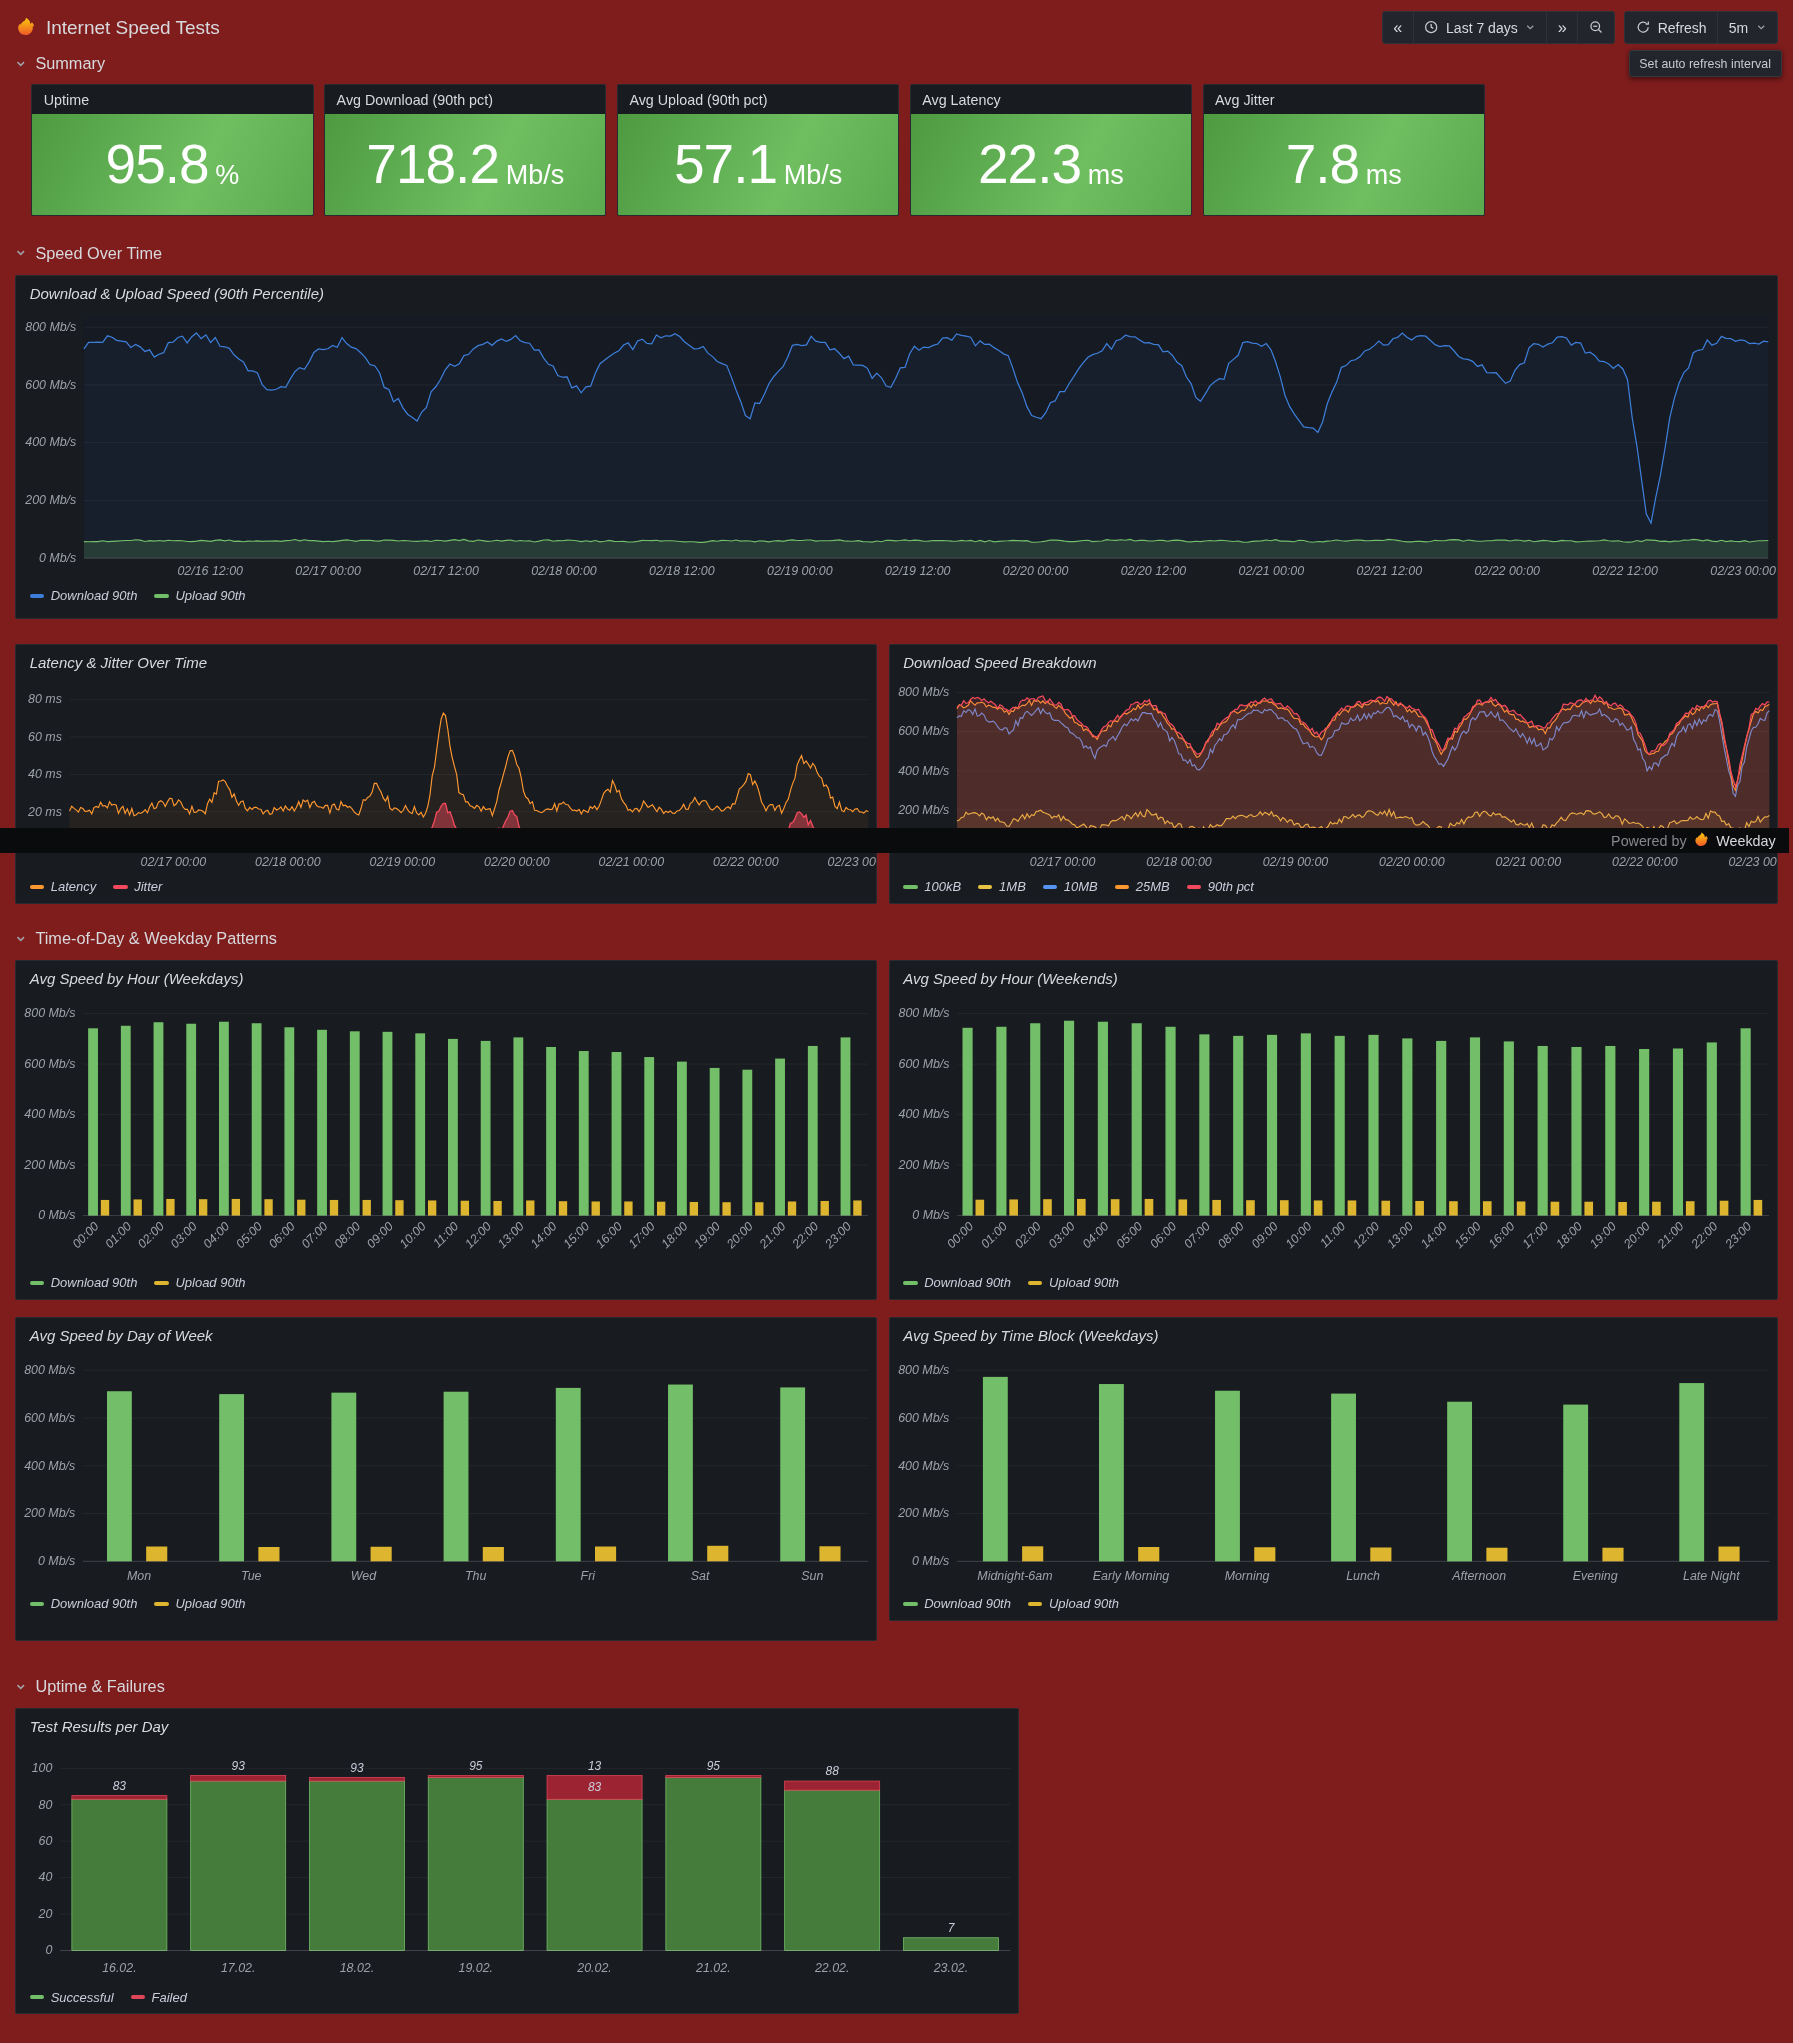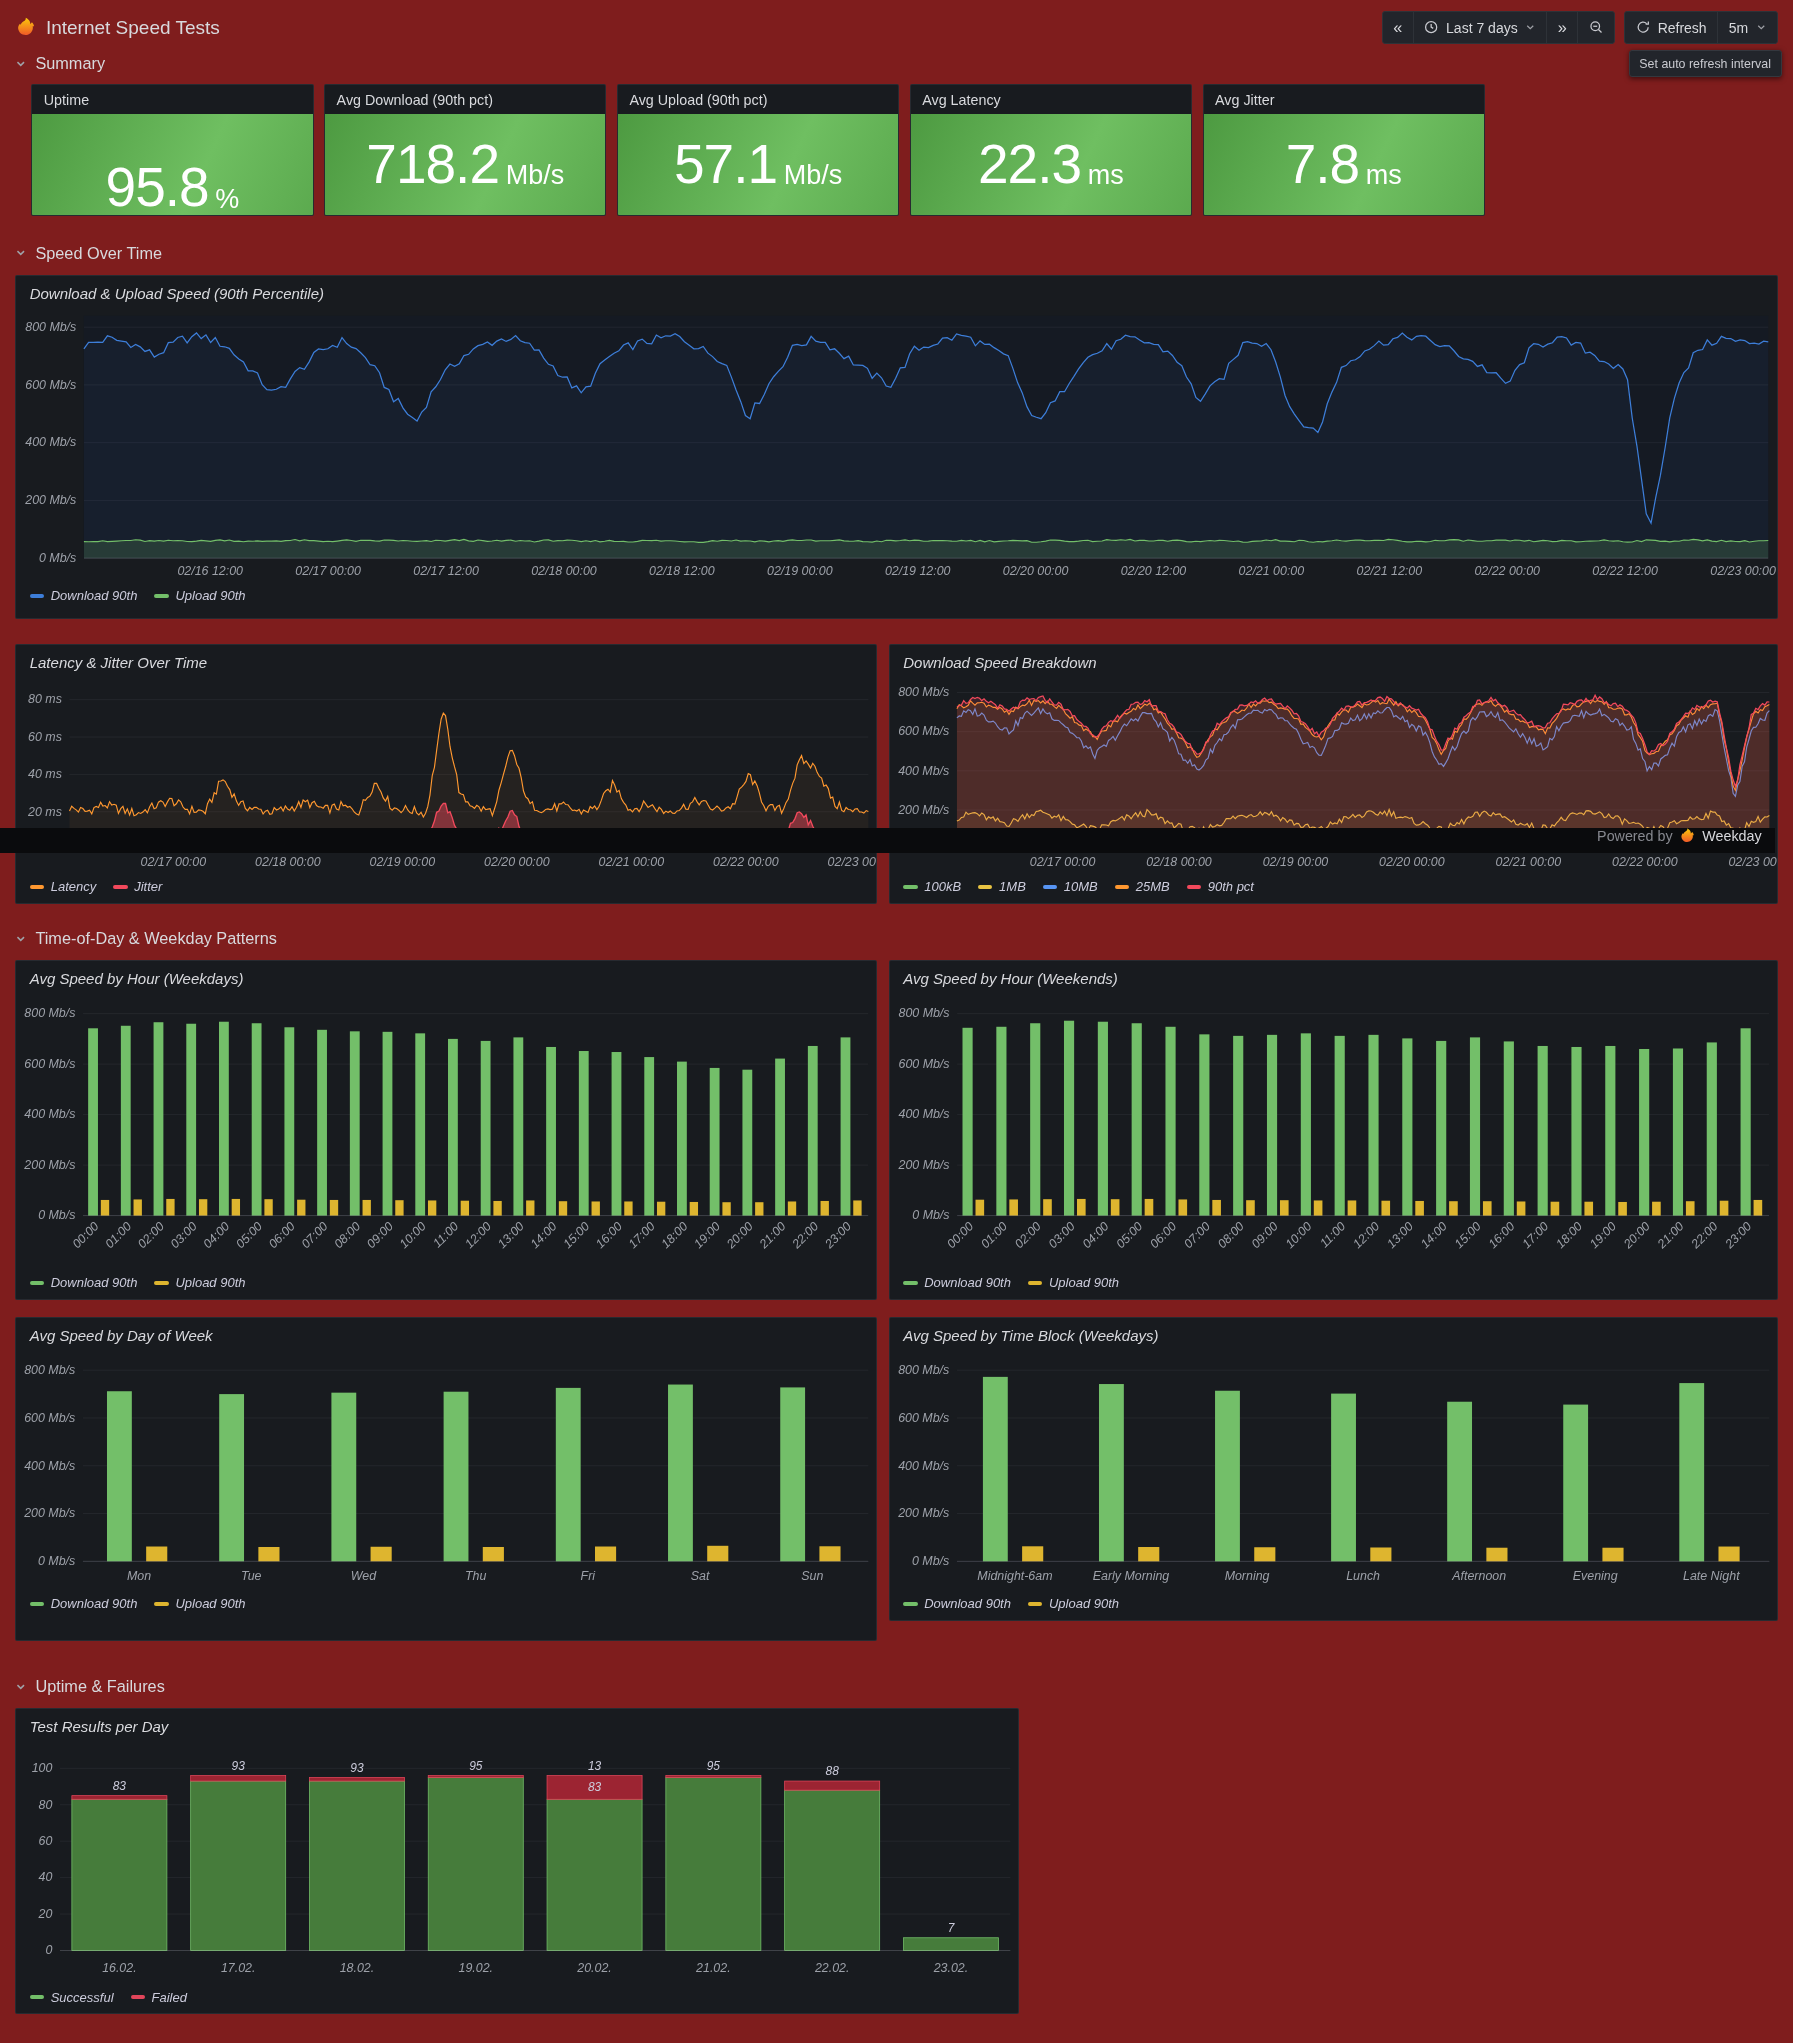--- a/index.html
+++ b/index.html
@@ -29,21 +29,21 @@
   .panel{background:#181b1f;border:1px solid rgba(204,204,220,.09);border-radius:1.9px;box-sizing:border-box;overflow:hidden;font-style:italic;}
   .ptitle{padding:8.6px 13.4px 3.8px;font-size:15px;font-weight:500;color:#d9dade;height:20px;cursor:pointer;}
   .grid2{display:grid;grid-template-columns:902fr 930fr;gap:11.5px;}
   .chart{width:100%;}
   .legend{display:flex;gap:17px;align-items:center;padding:4.8px 0 7.6px 13.4px;font-size:13px;color:#ccccdc;}
   .legend .li{display:flex;align-items:center;cursor:pointer;}
   .sw{display:inline-block;width:14.3px;height:3.8px;border-radius:1.9px;margin-right:6.7px;}
   svg text.tick{font-family:"Liberation Sans","DejaVu Sans",sans-serif;font-size:13px;fill:#9da1a9;}
   svg text.blabel{font-family:"Liberation Sans","DejaVu Sans",sans-serif;font-size:12.5px;fill:#ccccdc;}
   
-  .powered{position:absolute;left:0;right:18px;top:828px;height:25px;background:#0a0b0d;display:flex;align-items:flex-start;justify-content:flex-end;gap:6.7px;padding-right:13.4px;font-size:14.3px;color:#86888f;z-index:9;}
+  .powered{position:absolute;left:0;right:4px;top:828px;height:25px;background:#0a0b0d;display:flex;align-items:center;justify-content:flex-end;gap:6.7px;padding-right:13.4px;font-size:14.3px;color:#86888f;z-index:9;}
   .powered .wordmark{color:#d8d9dd;font-weight:500;}
   
   .rawrow{margin-top:21px;display:flex;align-items:center;gap:9.6px;padding:5.7px 0 13.4px;border-bottom:1px solid #25272c;font-size:16.3px;font-weight:500;color:#d8d9dd;cursor:pointer;}
   .mt6{margin-top:5.7px;}
 </style>
 </head>
 <body>
 
 <div id="page">
 
@@ -108,21 +108,21 @@
   <div class="section" style="margin-top:2px">
     <svg width="11.5" height="11.5" viewBox="0 0 14 14">
         <path d="M3 5l4 4 4-4" fill="none" stroke="#9fa2a8" stroke-width="1.8"></path>
       </svg>
     <span>Summary</span>
   </div>
 
   <div class="stats">
     <div class="stat">
       <div class="stat-title">Uptime</div>
-      <div class="stat-value" style="background: linear-gradient(115deg, rgb(77, 154, 65) 0%, rgb(111, 191, 97) 60%, rgb(77, 154, 65) 130%); align-items: flex-end;">
+      <div class="stat-value" style="background: linear-gradient(115deg, rgb(77, 154, 65) 0%, rgb(111, 191, 97) 60%, rgb(77, 154, 65) 130%);">
           <span class="stat-num">95.8</span>
           <span class="stat-unit">%</span>
         </div>
     </div>
     <div class="stat">
       <div class="stat-title">Avg Download (90th pct)</div>
       <div class="stat-value" style="background: linear-gradient(115deg, rgb(77, 154, 65) 0%, rgb(111, 191, 97) 60%, rgb(77, 154, 65) 130%);">
           <span class="stat-num">718.2</span>
           <span class="stat-unit">Mb/s</span>
         </div>

